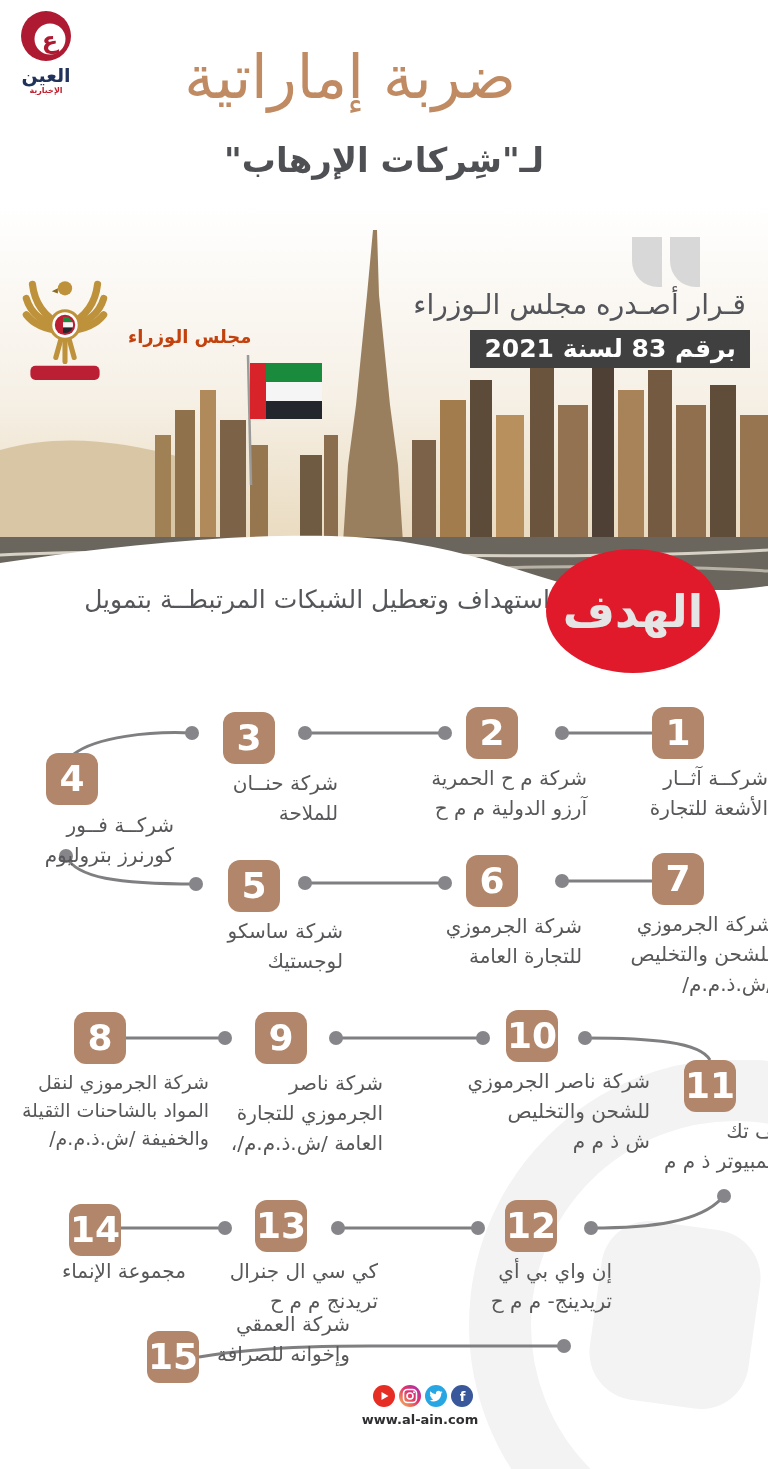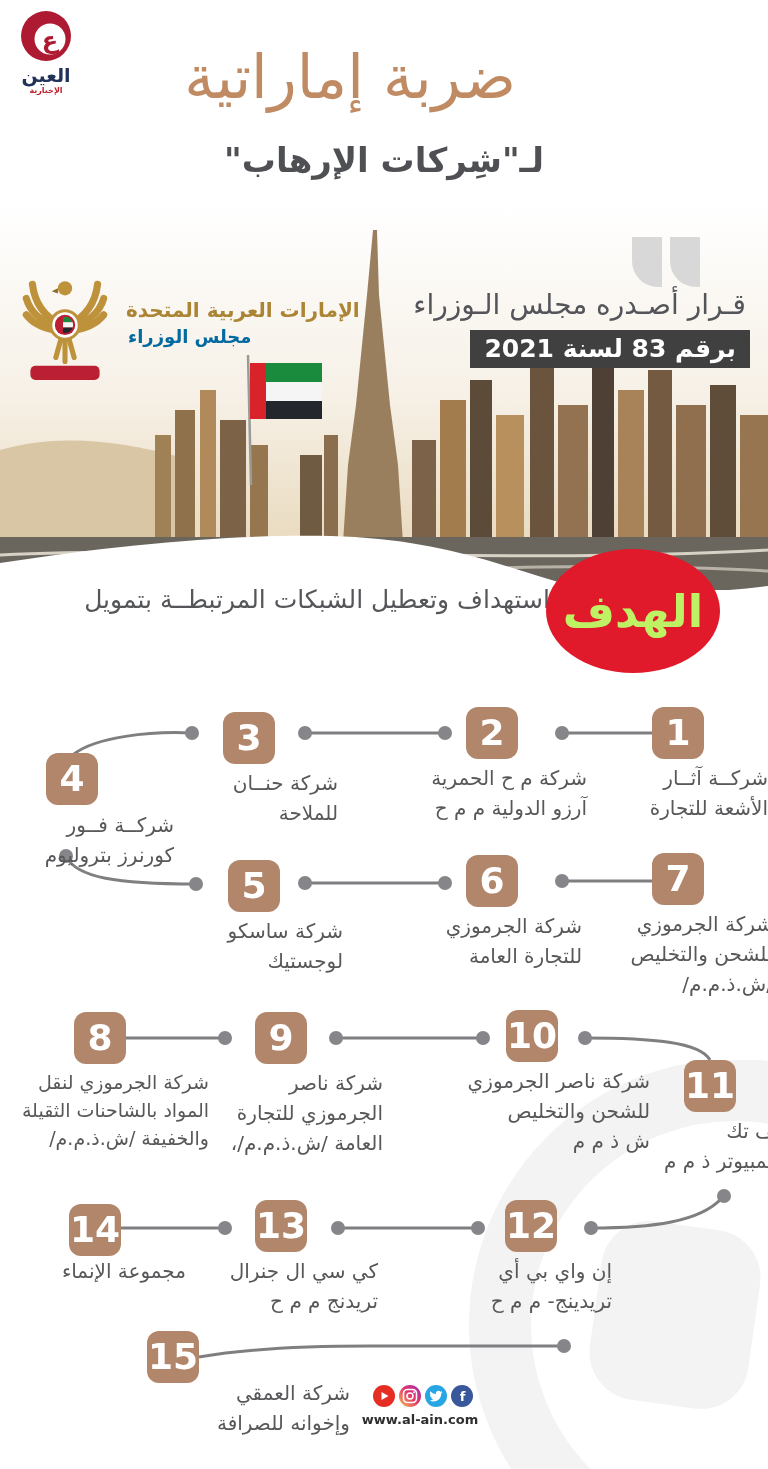--- a/index.html
+++ b/index.html
@@ -13,31 +13,31 @@
   .logo-svg{left:16px;top:6px;}
   .logo-name{left:8px;top:64px;width:76px;text-align:center;font-size:19px;font-weight:bold;color:#22335b;}
   .logo-tag{left:8px;top:86px;width:76px;text-align:center;font-size:8px;font-weight:bold;color:#c0202f;}
   .main-title{left:0;top:42px;width:700px;text-align:center;font-size:60px;color:#c08b62;}
   .sub-title{left:0;top:140px;width:768px;text-align:center;font-size:34px;font-weight:bold;color:#4e5054;}
 
   
   .skyline{left:0;top:205px;}
   .emblem{left:20px;top:272px;}
   .gold1{left:126px;top:298px;font-size:20px;font-weight:bold;color:#ab8434;}
-  .gold2{left:128px;top:326px;font-size:18px;font-weight:bold;color:#0369a1;}
+  .gold2{left:128px;top:326px;font-size:18px;font-weight:bold;color:#c2410c;}
   .quote-wrap{left:632px;top:237px;display:flex;gap:8px;}
   .quote-bar{width:30px;height:50px;background:#d8d8d8;border-radius:0 0 0 26px;}
   .decree-line{right:22px;top:288px;font-size:28px;color:#54555a;}
   .decree-badge{right:18px;top:330px;min-width:234px;height:38px;line-height:38px;text-align:center;
                 background:#404040;color:#fff;font-size:25px;font-weight:bold;padding:0 14px;}
 
   
   .goal-circle{left:546px;top:549px;width:174px;height:124px;border-radius:50%;background:#e11a2b;z-index:3;
                display:flex;align-items:center;justify-content:center;}
-  .goal-circle span{color:#bef264;font-size:45px;font-weight:bold;}
+  .goal-circle span{color:#e5e5e5;font-size:45px;font-weight:bold;}
   .goal-text{left:60px;top:578px;width:490px;text-align:right;font-size:25px;line-height:44px;color:#55565a;z-index:2;}
 
   
   .connectors{left:0;top:0;z-index:1;pointer-events:none;}
   .watermark{left:420px;top:1060px;z-index:0;}
   .sq{position:absolute;width:52px;height:52px;border-radius:12px;background:#b2866a;color:#fff;
       text-align:center;font-size:36px;font-weight:bold;line-height:52px;z-index:2;}
   .lbl{position:absolute;color:#58585b;font-size:20px;line-height:30px;z-index:2;}
   .lbl div{white-space:nowrap;}
   .lbl.small{font-size:19px;line-height:28px;}
@@ -138,21 +138,20 @@
       <rect x="42" y="54.6" width="12" height="5.4" fill="#23262c"></rect>
       <rect x="36" y="44" width="6" height="16" fill="#bb1f33"></rect>
     </g>
     <defs>
         <clipPath id="flagclip2">
           <circle cx="44" cy="52" r="8"></circle>
         </clipPath>
       </defs>
     <rect x="10" y="92" width="68" height="14" rx="5" fill="#bb1f33"></rect>
   </svg>
-  <div class="abs gold1 rtl nw">الإمارات العربية المتحدة</div>
   <div class="abs gold2 rtl nw">مجلس الوزراء</div>
 
   <div class="abs quote-wrap">
     <div class="quote-bar"></div>
       <div class="quote-bar"></div>
   </div>
 
   <div class="abs decree-line rtl nw">قـرار أصـدره مجلس الـوزراء</div>
   <div class="abs decree-badge rtl nw">برقم 83 لسنة 2021</div>
 
@@ -298,21 +297,21 @@
     </div>
   </div>
   <div>
     <div class="sq" style="left:69px;top:1204px">14</div>
     <div class="lbl rtl" style="left:6px;top:1256px;width:180px">
       <div>مجموعة الإنماء</div>
     </div>
   </div>
   <div>
     <div class="sq" style="left:147px;top:1331px">15</div>
-    <div class="lbl rtl" style="left:160px;top:1378px;width:190px">
+    <div class="lbl rtl" style="left:160px;top:1309px;width:190px">
       <div>شركة العمقي</div>
         <div>وإخوانه للصرافة</div>
     </div>
   </div>
 
   <svg class="abs social" width="102" height="24" viewBox="0 0 102 24">
     <defs>
       <linearGradient id="ig" x1="0" y1="1" x2="1" y2="0">
         <stop offset="0" stop-color="#f7c151"></stop>
           <stop offset="0.55" stop-color="#e1306c"></stop>

